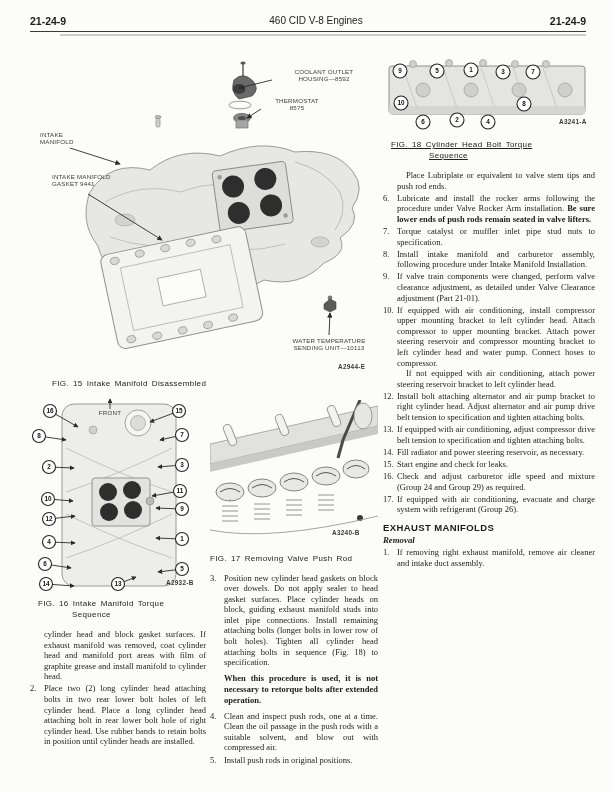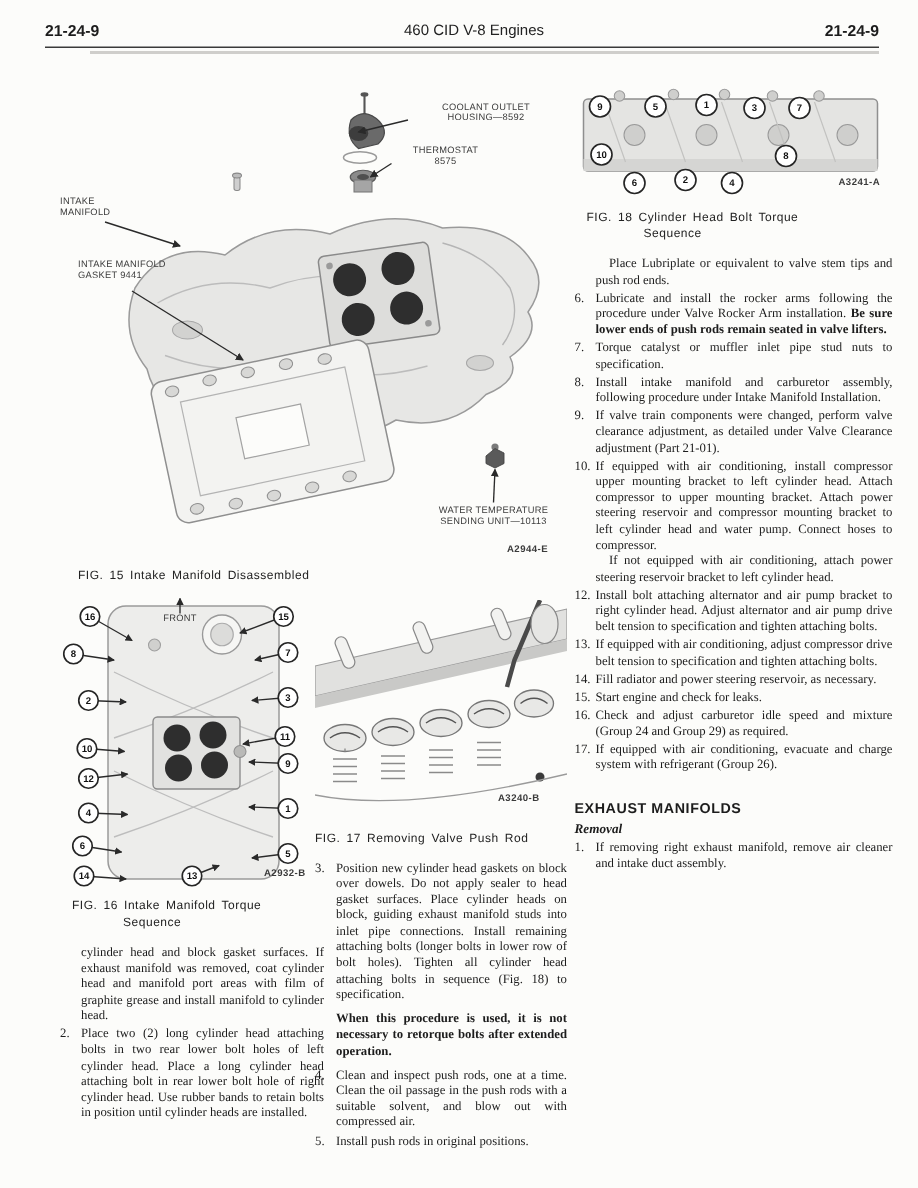--- a/index.html
+++ b/index.html
@@ -20,21 +20,21 @@
   .figlabel.la{text-align:left;}
   .figcode{position:absolute;font-family:"Liberation Sans",sans-serif;font-weight:bold;font-size:6.4px;color:#3a3a3a;letter-spacing:.3px;}
   .caption{font-family:"Liberation Sans",sans-serif;font-size:8px;letter-spacing:.35px;word-spacing:1.5px;color:#222;line-height:10.5px;}
   
   .col{position:absolute;}
   .step{display:flex;margin-bottom:1.5px;}
   .step .num{flex:0 0 14px;font-size:8.5px;line-height:10.6px;}
   .step .body{flex:1;font-size:8.5px;line-height:10.6px;text-align:justify;}
   .para-indent{text-indent:9px;}
   .boldnote{font-weight:bold;}
-  .sec-head{font-family:"Liberation Sans",sans-serif;font-weight:bold;font-size:9.5px;letter-spacing:.4px;margin:19px 0 2px 0;}
+  .sec-head{font-family:"Liberation Sans",sans-serif;font-weight:bold;font-size:9.5px;letter-spacing:.4px;margin:7px 0 2px 0;}
   .sub-head{font-weight:bold;font-style:italic;font-size:8.8px;margin:0 0 2px 0;}
   
   .bolt-circle{fill:#fff;stroke:#252525;stroke-width:1.1;}
   .bolt-num{font-family:"Liberation Sans",sans-serif;font-size:6.4px;font-weight:bold;text-anchor:middle;fill:#111;}
   .bolt-arrow{stroke:#2a2a2a;stroke-width:.9;}
   .callout-arrow{stroke:#2a2a2a;stroke-width:.9;}
   svg{display:block;}
 </style>
 </head>
 <body>
@@ -140,21 +140,21 @@
     <div class="figlabel la" style="left:22px;top:121px;width:95px;">
       <span>INTAKE MANIFOLD</span><br><span>GASKET 9441</span>
     </div>
     <div class="figlabel" style="left:245px;top:285px;width:108px;">
       <span>WATER TEMPERATURE</span><br><span>SENDING UNIT—10113</span>
     </div>
     <span class="figcode" style="left:308px;top:311px;">A2944-E</span>
   </div>
   <div class="caption" style="position:absolute;left:52px;top:379px;width:280px;">FIG. 15 Intake Manifold Disassembled</div>
 
-  <div class="col" style="left:40px;top:396px;width:176px;">
+  <div class="col" style="left:30px;top:396px;width:176px;">
     <div style="position:relative;width:176px;height:196px;">
       <svg id="fig16-svg" width="176" height="196" viewBox="0 0 176 196">
         <defs>
           <marker id="ah16" viewBox="0 0 6 6" markerWidth="5.5" markerHeight="5.5" refX="5.2" refY="3" orient="auto">
             <path d="M0,0 L6,3 L0,6 Z" fill="#2a2a2a"></path>
           </marker>
         </defs>
         <rect x="32" y="8" width="114" height="182" rx="12" fill="#ededeb" stroke="#9a9a9a" stroke-width="1"></rect>
         <circle cx="108" cy="27" r="13" fill="#f6f6f4" stroke="#999" stroke-width=".9"></circle>
         <circle cx="108" cy="27" r="7.5" fill="#dcdcda" stroke="#aaa" stroke-width=".8"></circle>
@@ -325,21 +325,21 @@
           <text x="141" y="50.3" class="bolt-num">8</text>
           <circle cx="40" cy="66" r="7" class="bolt-circle"></circle>
           <text x="40" y="68.3" class="bolt-num">6</text>
           <circle cx="74" cy="64" r="7" class="bolt-circle"></circle>
           <text x="74" y="66.3" class="bolt-num">2</text>
           <circle cx="105" cy="66" r="7" class="bolt-circle"></circle>
           <text x="105" y="68.3" class="bolt-num">4</text>
         </svg>
       <span class="figcode" style="left:176px;top:62px;">A3241-A</span>
     </div>
-    <div class="caption" style="margin:6px 0 0 8px;">
+    <div class="caption" style="margin:6px 0 0 8px;text-decoration:underline;">
       <span>FIG. 18 Cylinder Head Bolt Torque</span><br>
       <span style="margin-left:38px;">Sequence</span>
     </div>
 
     <div style="margin-top:9px;">
       <div class="step">
         <span class="num"></span>
         <div class="body para-indent">Place Lubriplate or equivalent to valve stem tips and push rod ends.</div>
       </div>
 

